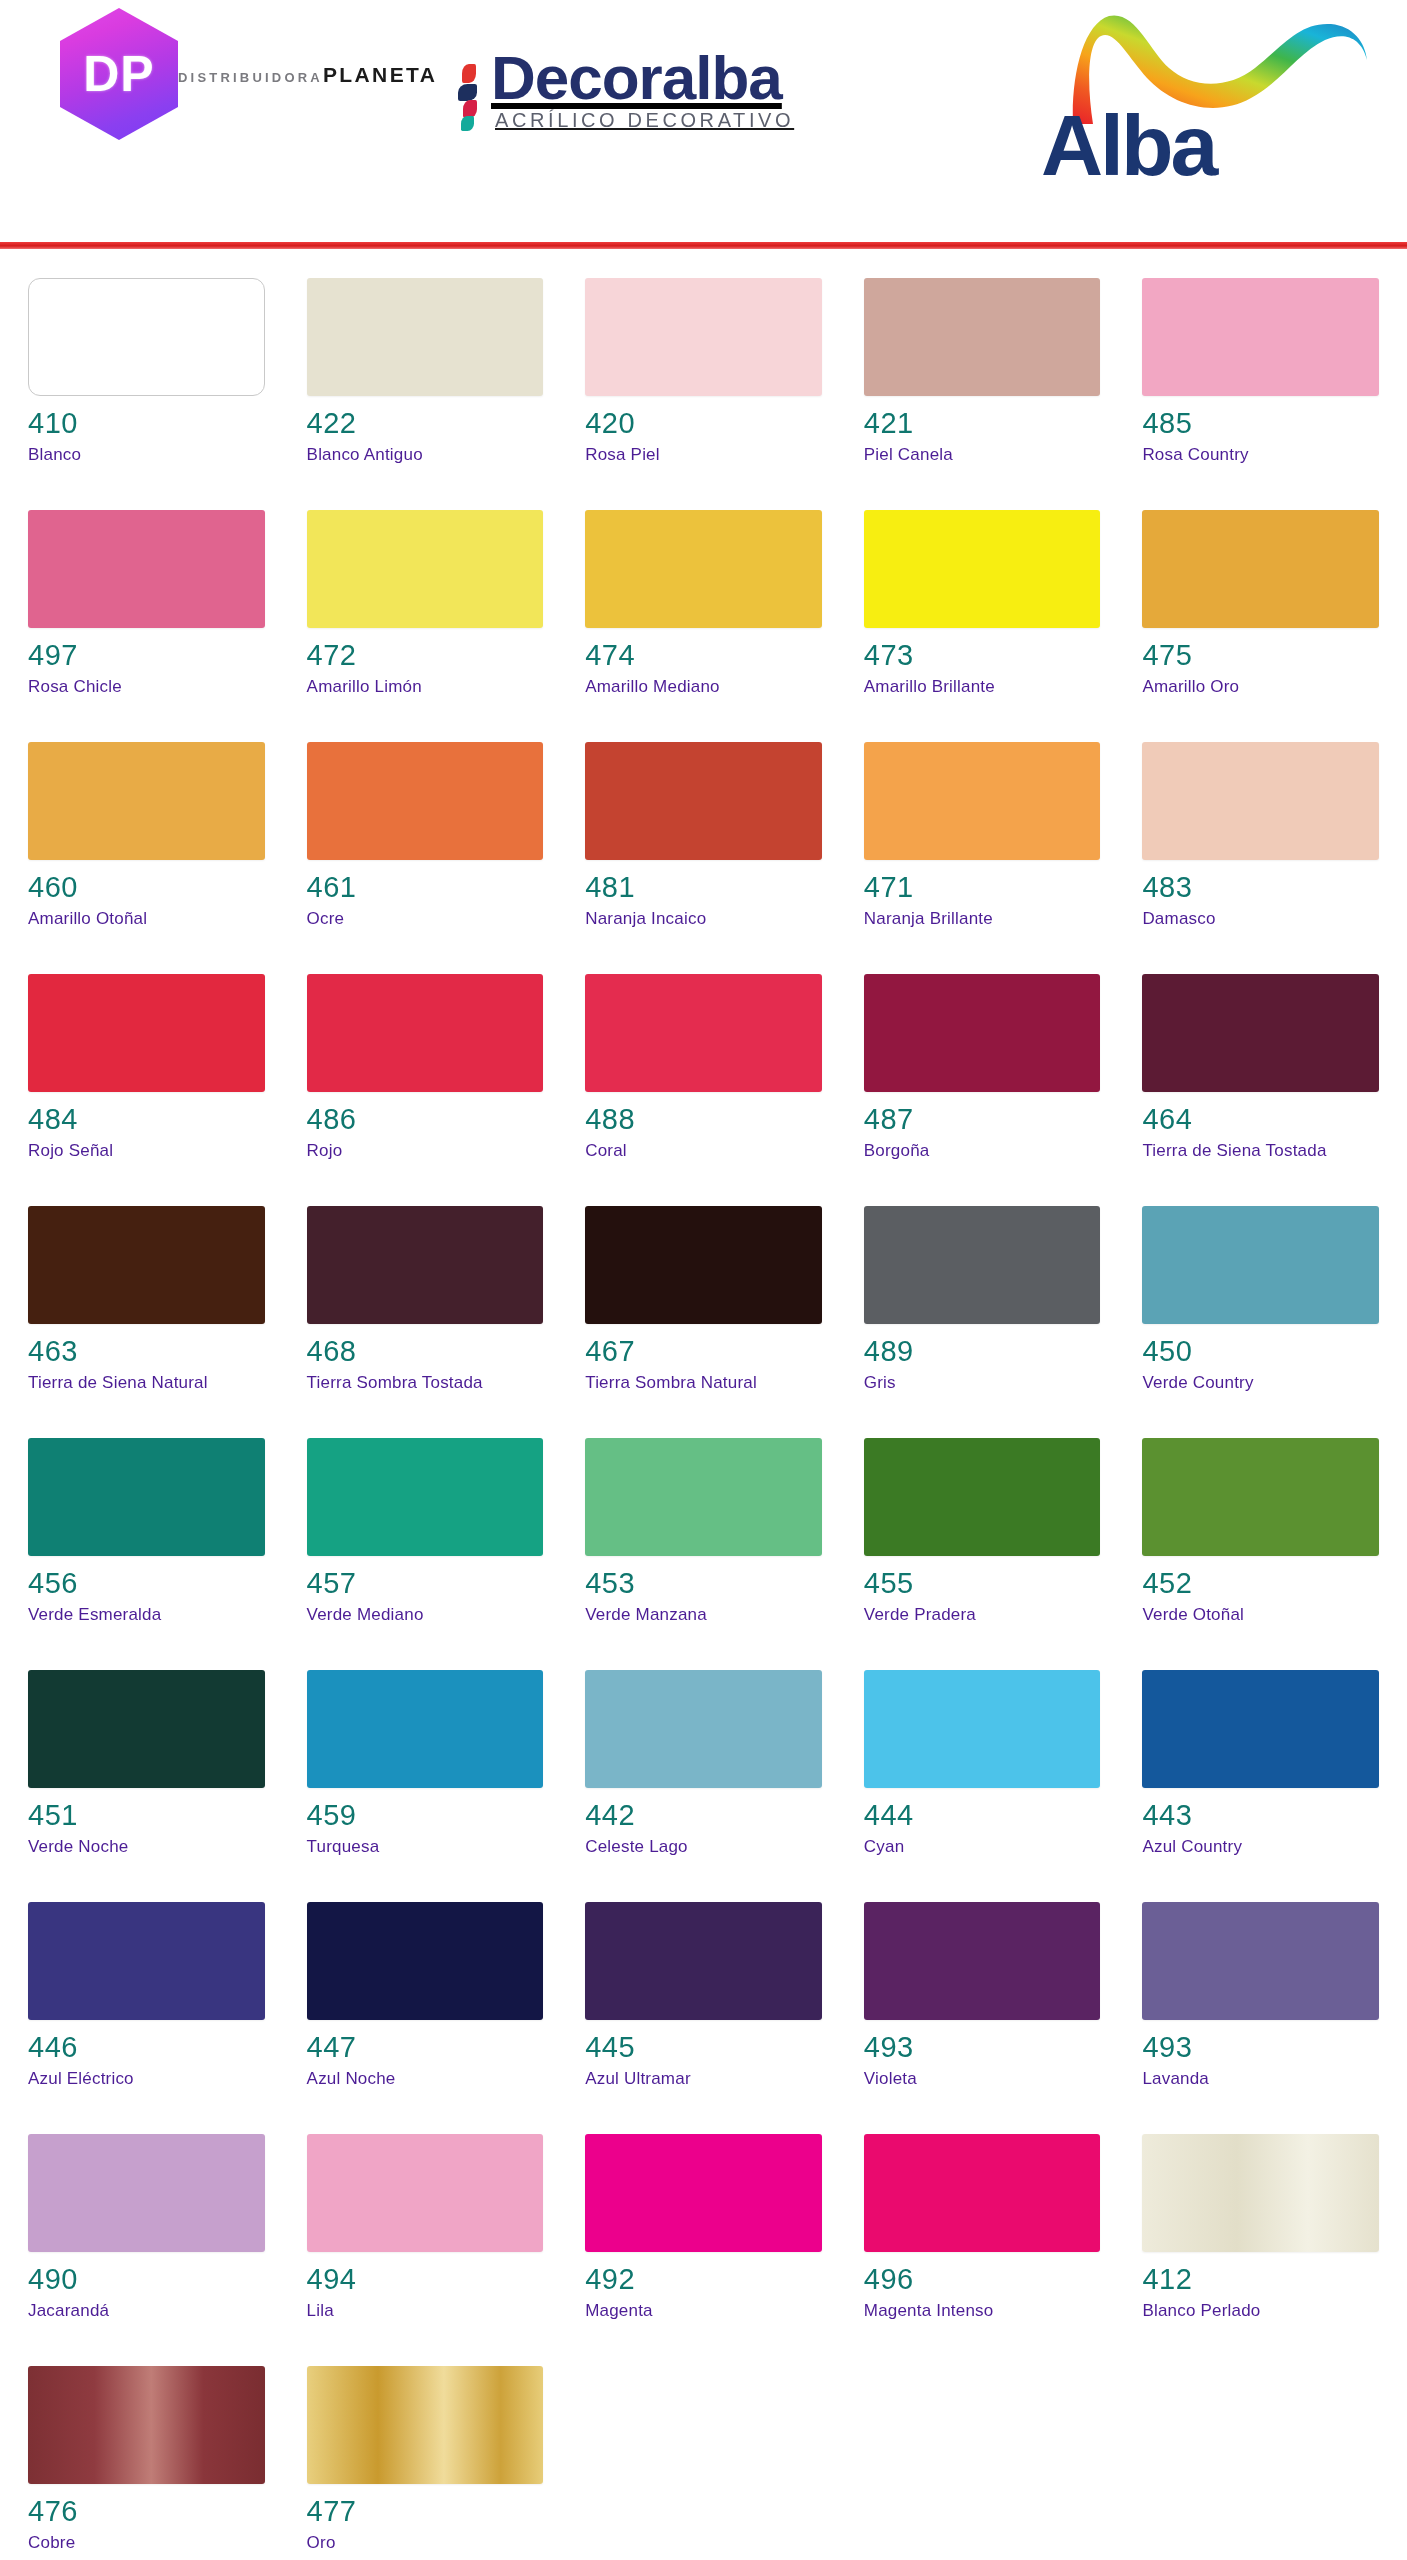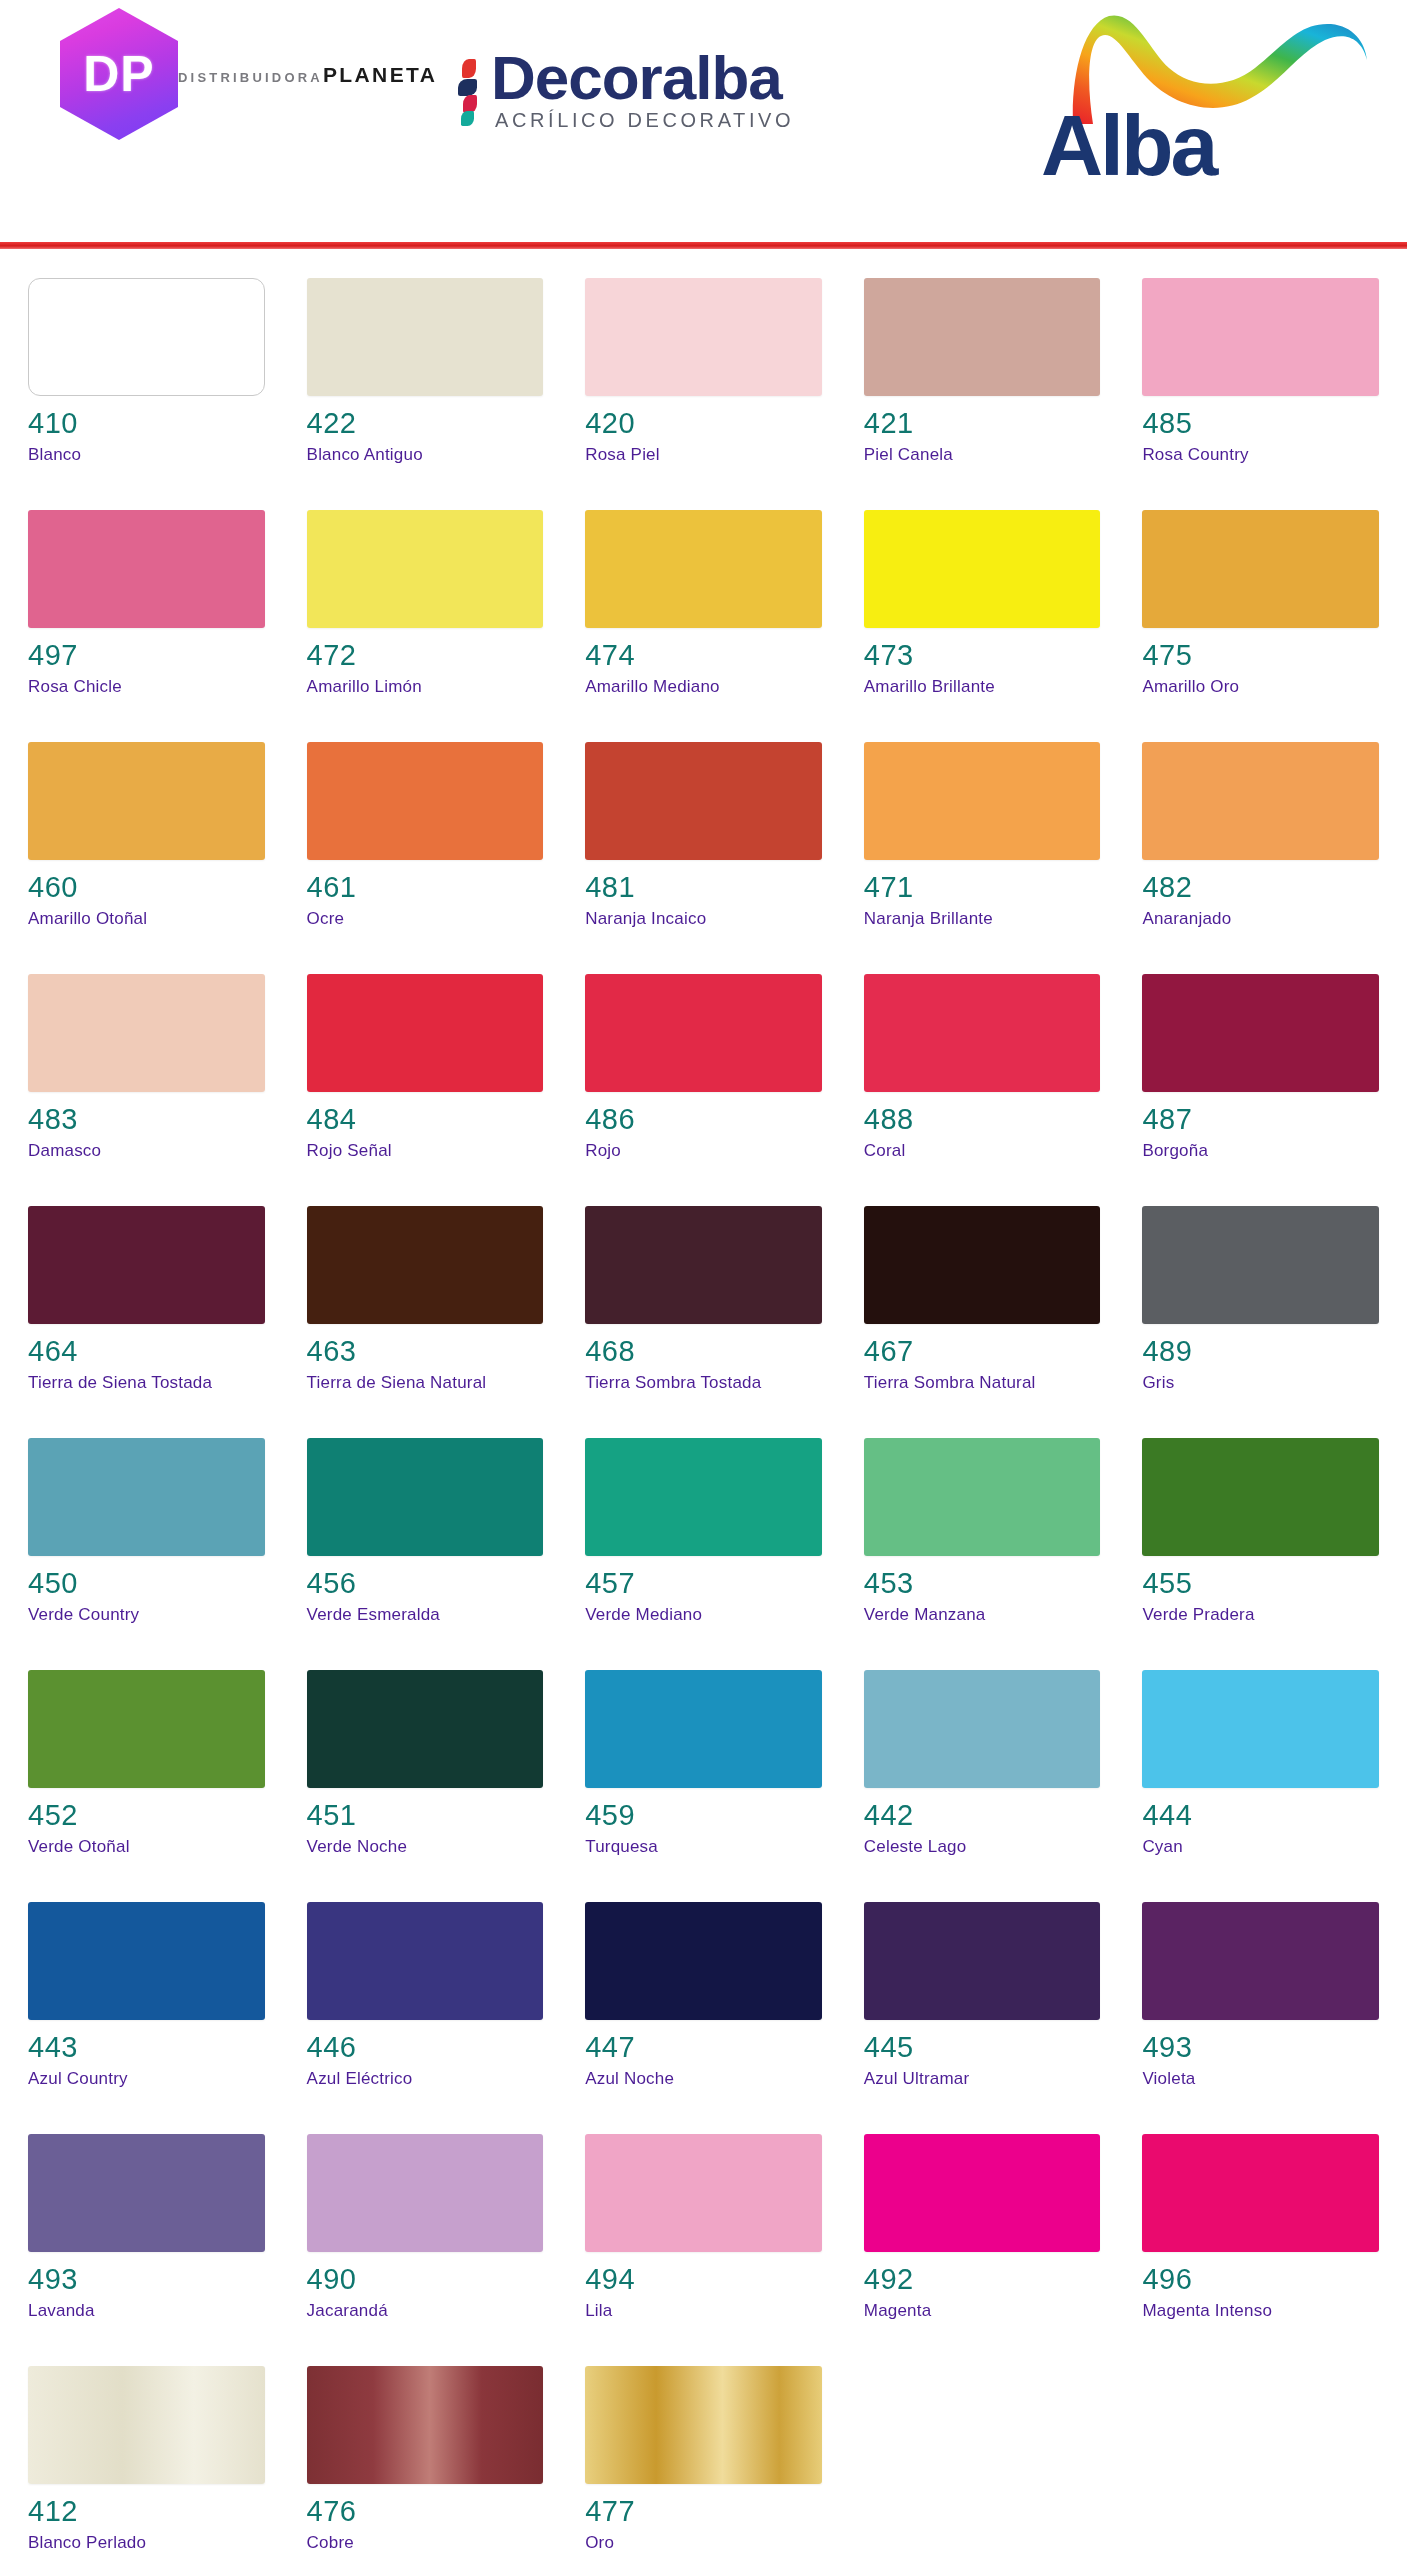--- a/index.html
+++ b/index.html
@@ -76,21 +76,22 @@
     letter-spacing: 2.4px;
     color: #1b1b1b;
     font-weight: 700;
   }
 
   .brand-decoralba {
     position: absolute;
     left: 455px;
     top: 48px;
     display: flex;
-    align-items: center;
+    align-items: flex-end;
+    text-decoration: underline;
   }
   .deco-mark {
     width: 26px;
     height: 68px;
     position: relative;
     margin-right: 10px;
     margin-top: 6px;
   }
   .deco-mark i {
     position: absolute;
@@ -312,25 +313,20 @@
         <div class="swatch" style="background: rgb(196, 67, 48);"></div>
         <div class="code">481</div>
         <div class="cname">Naranja Incaico</div>
       </div>
       <div class="cell">
         <div class="swatch" style="background: rgb(244, 163, 75);"></div>
         <div class="code">471</div>
         <div class="cname">Naranja Brillante</div>
       </div>
       <div class="cell">
-        <div class="swatch" style="background: rgb(242, 160, 85);"></div>
-        <div class="code">482</div>
-        <div class="cname">Anaranjado</div>
-      </div>
-      <div class="cell">
         <div class="swatch" style="background: rgb(240, 203, 184);"></div>
         <div class="code">483</div>
         <div class="cname">Damasco</div>
       </div>
       <div class="cell">
         <div class="swatch" style="background: rgb(226, 40, 63);"></div>
         <div class="code">484</div>
         <div class="cname">Rojo Señal</div>
       </div>
       <div class="cell">

